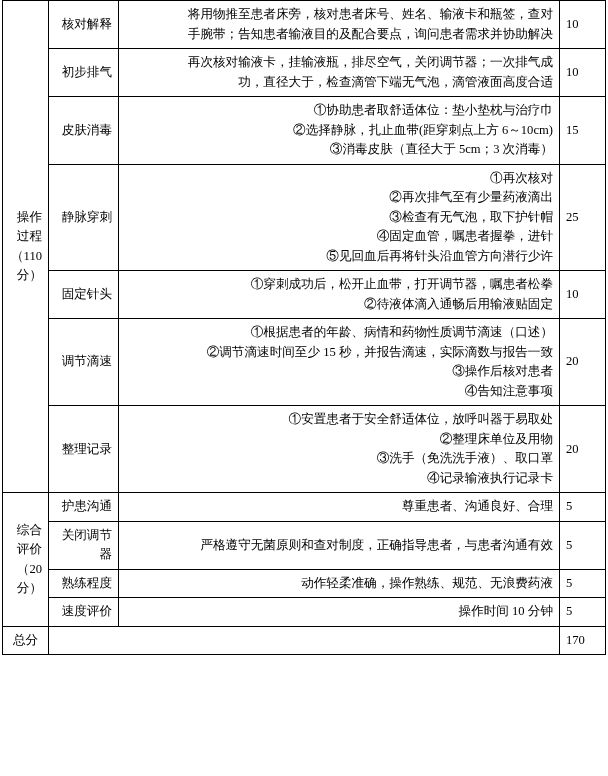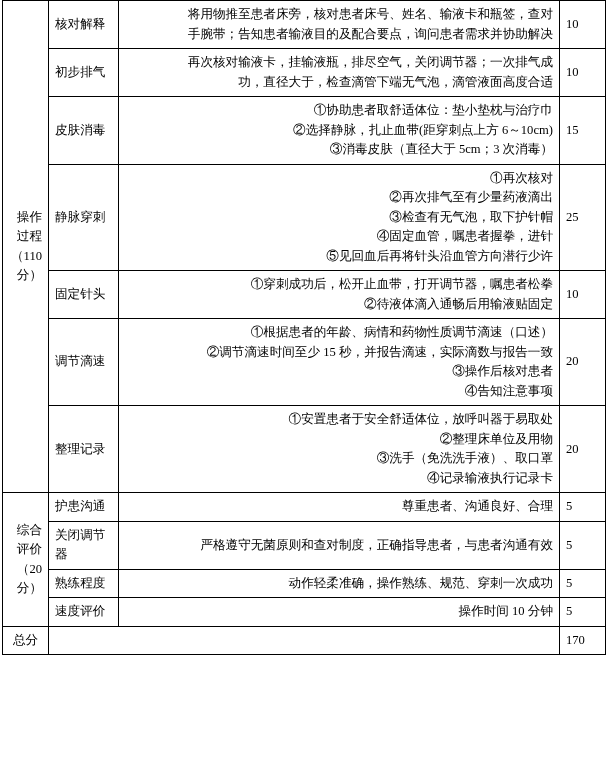--- a/index.html
+++ b/index.html
@@ -34,21 +34,21 @@
     line-height: 1.55;
     word-break: break-all;
   }
   td.cat {
     text-align: right;
     width: 46px;
     padding: 4px 2px;
     line-height: 1.5;
   }
   td.item {
-    text-align: left;
+    text-align: right;
     width: 70px;
     padding: 4px 3px;
     margin-left: 8px;
   }
   td.detail {
     text-align: right;
     padding: 5px 8px 5px 8px;
   }
   td.score {
     text-align: left;
@@ -203,21 +203,21 @@
             <div>严格遵守无菌原则和查对制度，正确指导患者，与患者沟通有效</div>
           </div>
         </td>
         <td class="score">5</td>
       </tr>
 
       <tr>
         <td class="item">熟练程度</td>
         <td class="detail">
           <div class="lines">
-            <div>动作轻柔准确，操作熟练、规范、穿刺一次成功</div>
+            <div>动作轻柔准确，操作熟练、规范、无浪费药液</div>
           </div>
         </td>
         <td class="score">5</td>
       </tr>
 
       <tr>
         <td class="item">速度评价</td>
         <td class="detail">
           <div class="lines">
             <div>操作时间 10 分钟</div>

